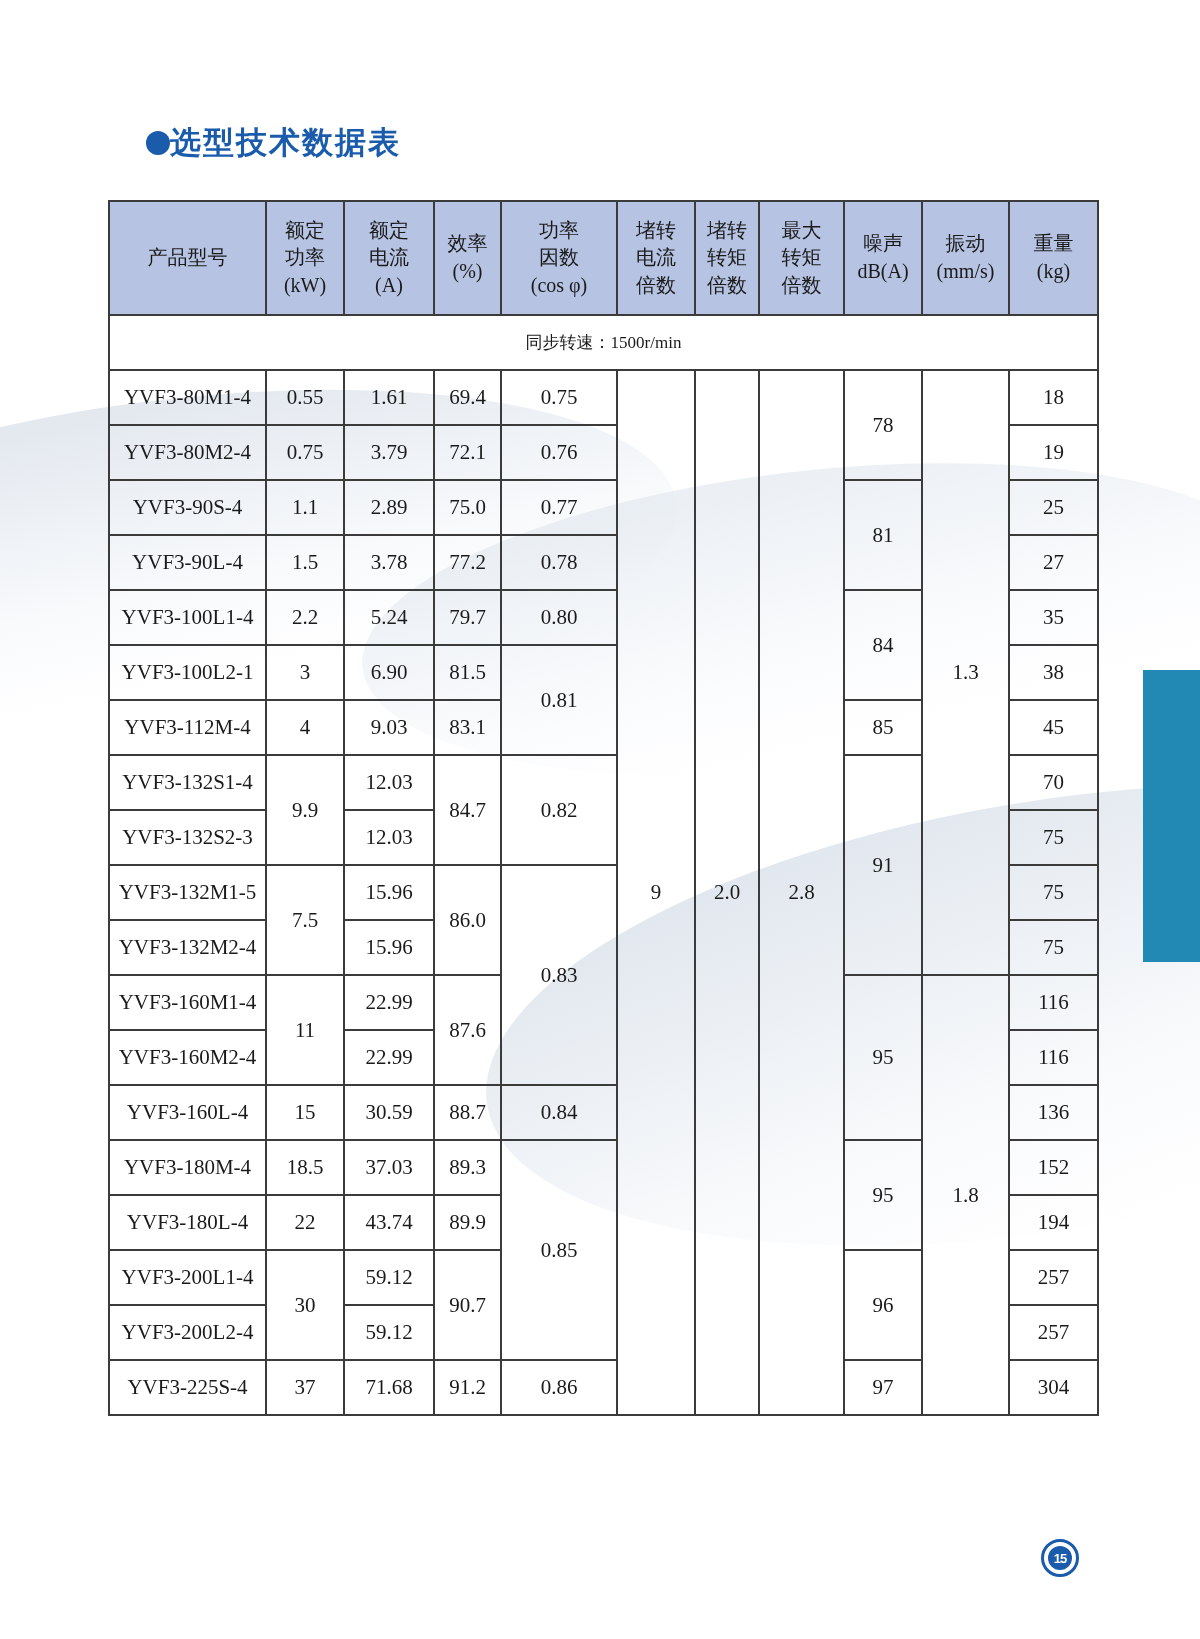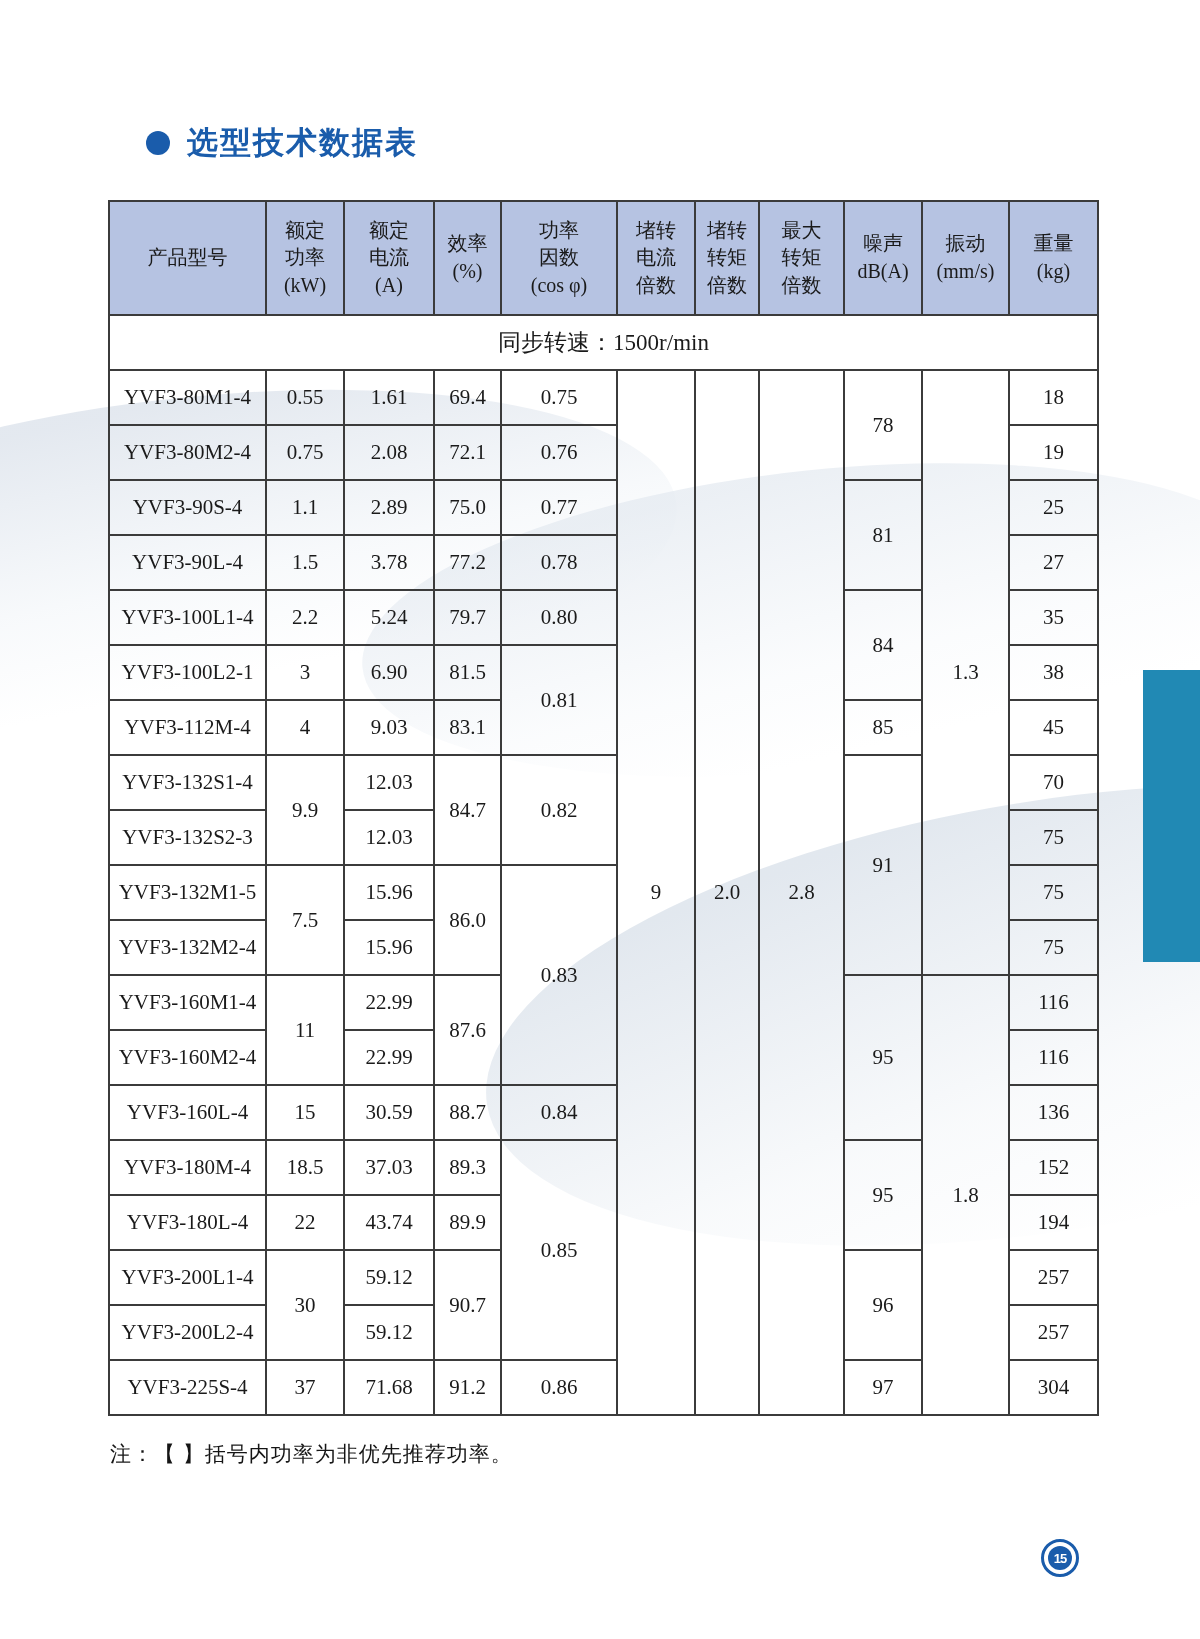--- a/index.html
+++ b/index.html
@@ -16,39 +16,39 @@
         background:linear-gradient(175deg, rgba(223,229,237,0.85) 12%, rgba(240,244,248,0.5) 55%, rgba(255,255,255,0) 80%); }
   .s2 { left:360px; top:470px; width:920px; height:300px; transform:rotate(-6deg);
         background:linear-gradient(172deg, rgba(227,233,240,0.7) 15%, rgba(244,247,250,0.4) 60%, rgba(255,255,255,0) 82%); }
   .s3 { left:480px; top:800px; width:1150px; height:430px; transform:rotate(-9deg);
         background:linear-gradient(168deg, rgba(221,228,236,0.85) 15%, rgba(242,245,248,0.5) 60%, rgba(255,255,255,0) 85%); }
 
   
   .accent-bar { position:absolute; z-index:0; left:1143px; top:670px; width:57px; height:292px; background:#2189b4; }
 
   
-  .title-row { position:absolute; z-index:2; left:146px; top:122px; display:flex; align-items:center; gap:17px; }
+  .title-row { position:absolute; z-index:2; left:146px; top:122px; display:flex; align-items:center; }
   .bullet { width:24px; height:24px; border-radius:50%; background:#1a5cab; flex:0 0 auto; }
   .page-title { margin:0; font-family:"Liberation Sans","DejaVu Sans",sans-serif;
     font-size:31px; font-weight:bold; color:#1a5cab; letter-spacing:2px; }
 
   
   table.spec {
     position:absolute; z-index:1; left:108px; top:200px; width:989px;
     border-collapse:collapse; table-layout:fixed; background:transparent;
   }
   table.spec th, table.spec td {
     border:2px solid #3b3b3b; text-align:center; vertical-align:middle;
     padding:0; font-size:21px; color:#1a1a1a; overflow:hidden;
   }
   table.spec thead th {
     background:#b6c3e2; height:112px; font-weight:normal;
     white-space:pre-line; line-height:1.38; font-size:20px;
   }
-  tr.subheader-row td { height:53px; font-size:23px; background:transparent; }
+  tr.subheader-row td { height:53px; font-size:17px; background:transparent; }
   tbody tr.data-row { height:55px; }
   td.model { font-size:20px;margin-top:41px; }
 
   
   .note { position:absolute; z-index:1; left:110px; top:1440px;
     font-family:"Liberation Sans","DejaVu Sans",sans-serif;
     font-size:21px; color:#151515; letter-spacing:1px; }
 
   
   .page-badge { position:absolute; z-index:2; left:1041px; top:1539px; width:32px; height:32px;
@@ -133,21 +133,21 @@
         <td rowspan="19">2.0</td>
         <td rowspan="19">2.8</td>
         <td rowspan="2">78</td>
         <td rowspan="11">1.3</td>
         <td>18</td>
       </tr>
 
       <tr class="data-row">
         <td class="model">YVF3-80M2-4</td>
         <td>0.75</td>
-        <td>2.08</td>
+        <td>3.79</td>
         <td>72.1</td>
         <td>0.76</td>
         <td>19</td>
       </tr>
 
       <tr class="data-row">
         <td class="model">YVF3-90S-4</td>
         <td>1.1</td>
         <td>2.89</td>
         <td>75.0</td>
@@ -287,19 +287,18 @@
         <td>37</td>
         <td>71.68</td>
         <td>91.2</td>
         <td>0.86</td>
         <td>97</td>
         <td>304</td>
       </tr>
     </tbody>
   </table>
 
-  <div class="note">注：【 】括号内功率为非优先推荐功率。</div>
 
   <div class="page-badge">
     <div class="badge-inner">15</div>
   </div>
 
 </div>
 
 </body></html>

